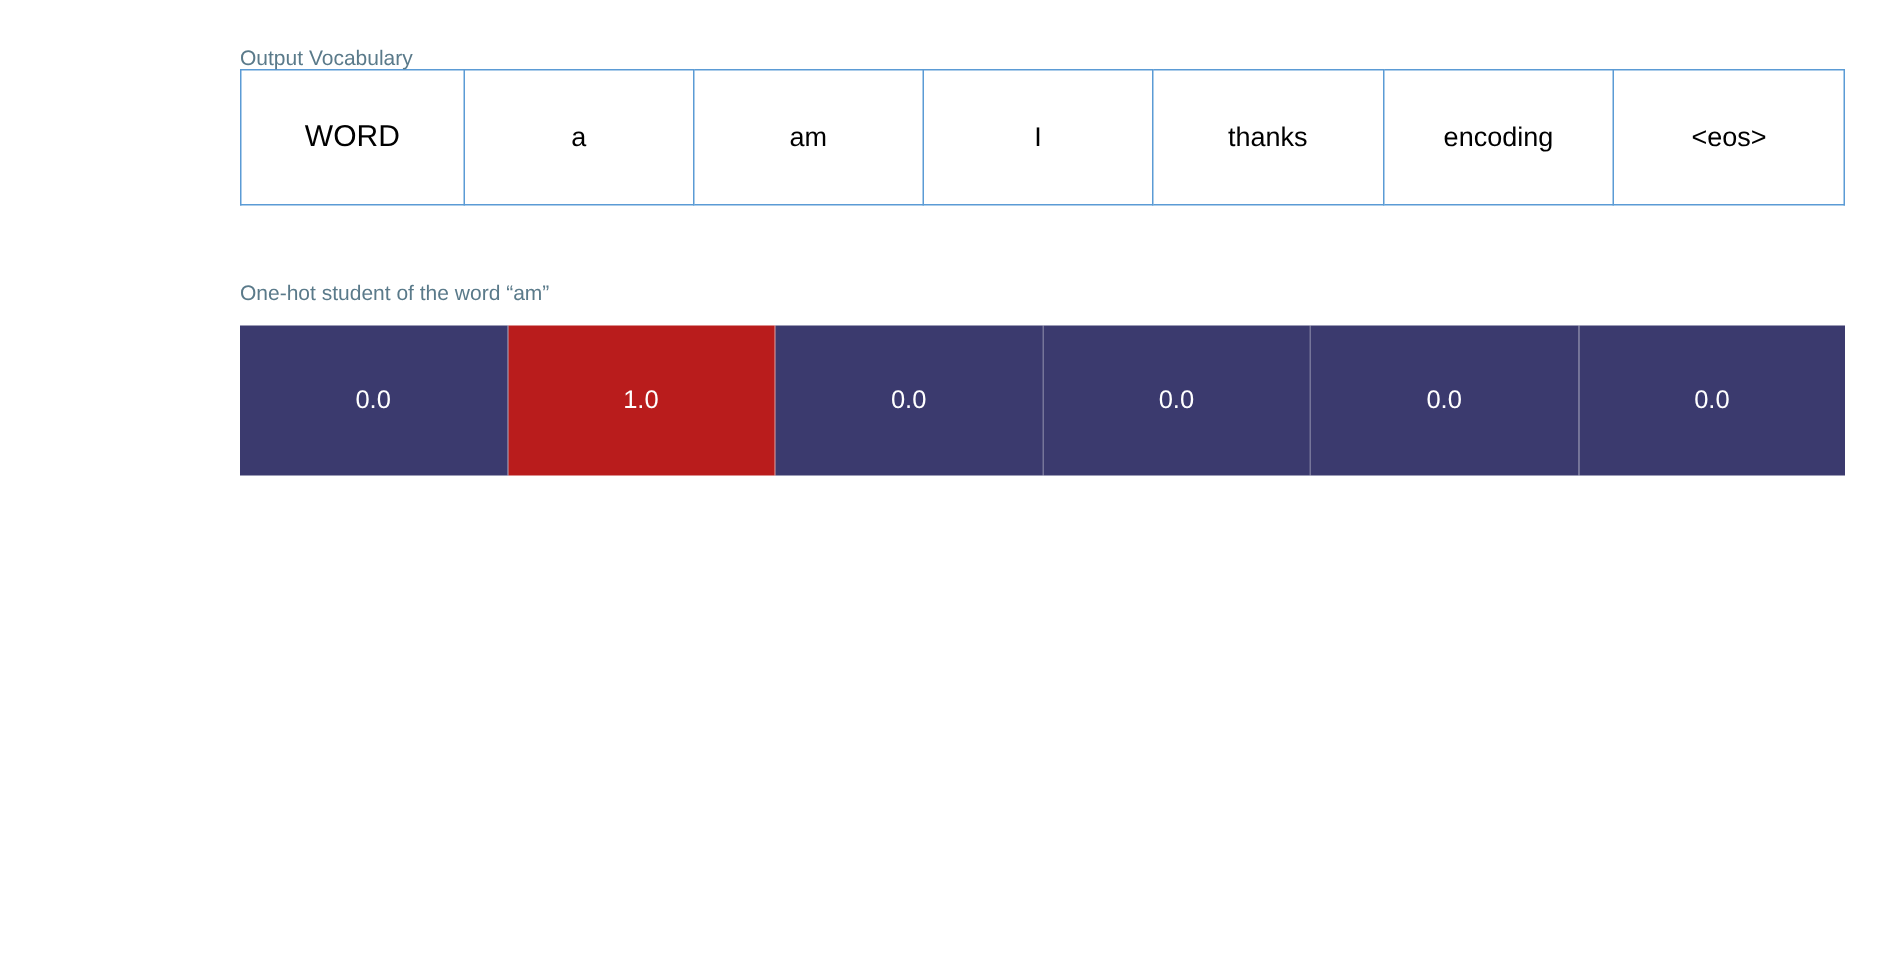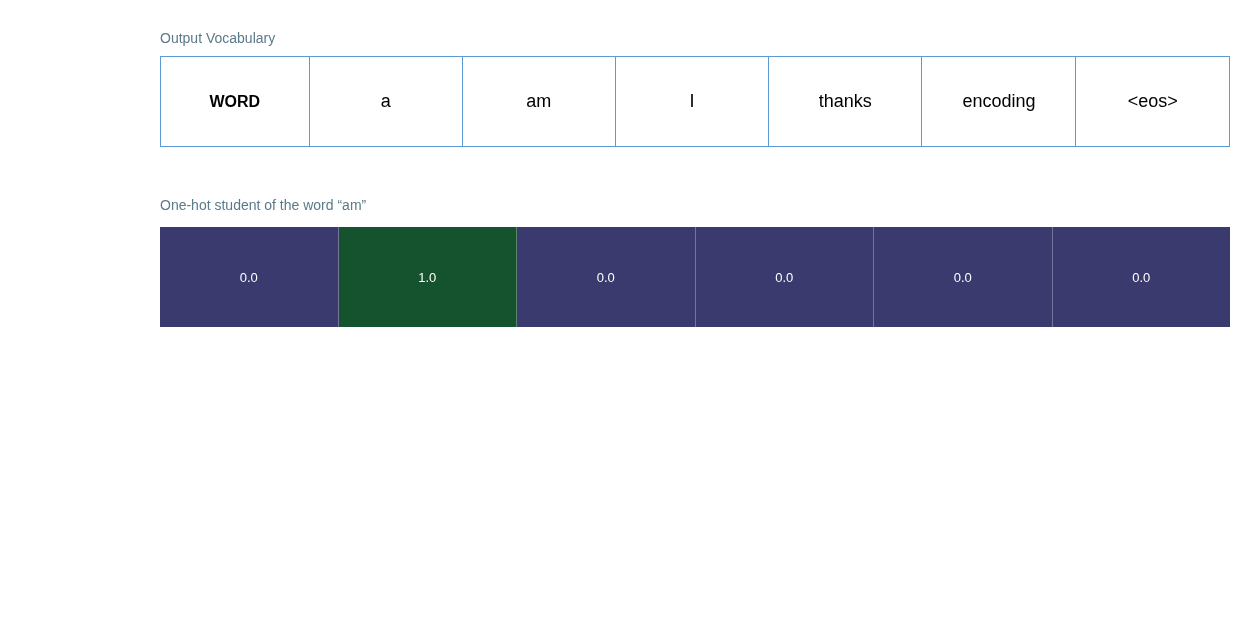--- a/index.html
+++ b/index.html
@@ -18,40 +18,39 @@
 
     .main-container {
       padding-left: 160px;
       padding-top: 10px;
     }
 
     .section-title {
       color: #5a7a8a;
       font-size: 14px;
       font-weight: 400;
-      margin-bottom: 10px;
     }
 
     .vocab-table {
       border-collapse: collapse;
       width: 1070px;
       border: 1.5px solid #5b9bd5;
     }
 
     .vocab-table td {
       border: 1.5px solid #5b9bd5;
       text-align: center;
       vertical-align: middle;
       height: 90px;
       font-size: 18px;
     }
 
     .vocab-table td.row-header {
-      font-weight: 700;
-      font-size: 16px;
+      font-weight: 400;
+      font-size: 20px;
       width: 150px;
     }
 
     .vocab-table td.data-cell {
       width: 155px;
     }
 
     .encoding-section {
       margin-top: 50px;
     }
@@ -68,31 +67,31 @@
       width: 1070px;
       height: 100px;
     }
 
     .encoding-cell {
       flex: 1;
       display: flex;
       align-items: center;
       justify-content: center;
       color: #ffffff;
-      font-size: 13px;
+      font-size: 17px;
       font-weight: 400;
       text-align: center;
     }
 
     .encoding-cell.dark {
       background-color: #3b3a6e;
     }
 
     .encoding-cell.highlight {
-      background-color: #14532d;
+      background-color: #b91c1c;
       color: #ffffff;
     }
 
     .encoding-cell.separator {
       border-right: 1px solid rgba(255,255,255,0.3);
     }
   </style>
 </head>
 <body>
 

